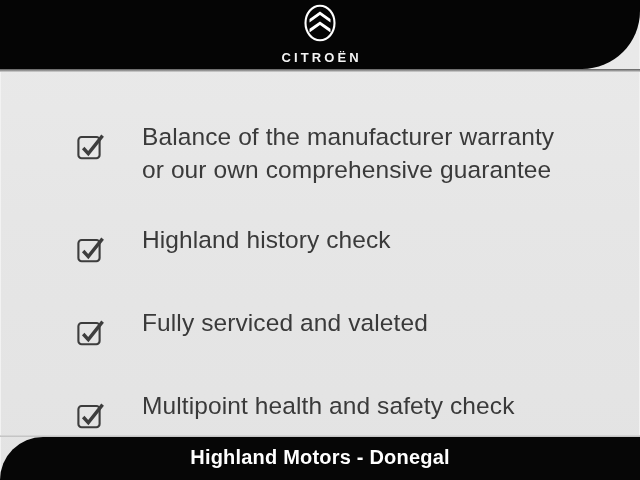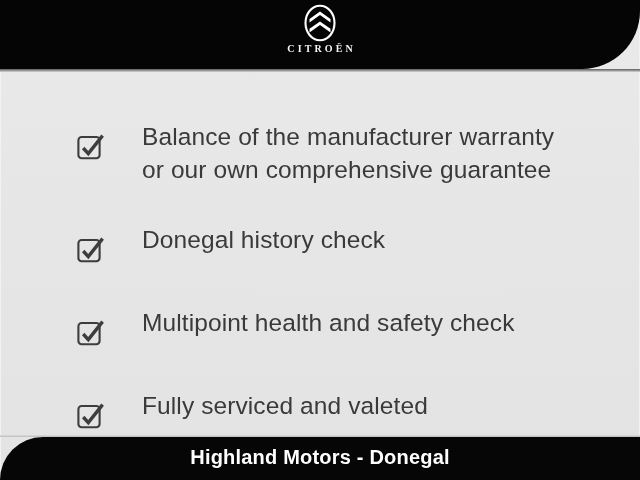--- a/index.html
+++ b/index.html
@@ -62,27 +62,27 @@
     display: flex;
     flex-direction: column;
     align-items: center;
   }
   .brand-emblem {
     display: block;
     width: 46px;
     height: 38px;
   }
   .brand-word {
-    margin-top: 1px;
+    margin-top: 8px;
     color: #f4f4f4;
-    font-size: 10px;
+    font-size: 13px;
     font-weight: 700;
     letter-spacing: 3.1px;
     text-indent: 3.1px;
-    font-family: Liberation Serif, serif;
+    font-family: Liberation Sans, sans-serif;
   }
 
   
   .list {
     position: absolute;
     left: 0;
     top: 88px;
     width: 640px;
     z-index: 1;
     margin-top: 32px;
@@ -183,41 +183,41 @@
 or our own comprehensive guarantee</span>
     </div>
 
     <div class="list-item">
       <span class="check-wrap">
         <svg class="check-icon" viewBox="0 0 30 30" xmlns="http://www.w3.org/2000/svg">
           <rect x="2.4" y="5.0" width="21.2" height="21.2" rx="3.2" ry="3.2" fill="none" stroke="#3d3d3d" stroke-width="2.1"></rect>
           <path d="M7.2 16.0 L12.3 21.6 L26.6 3.6" fill="none" stroke="#3d3d3d" stroke-width="3.4" stroke-linecap="butt" stroke-linejoin="miter"></path>
         </svg>
       </span>
-      <span class="item-text">Donegal history check</span>
+      <span class="item-text">Highland history check</span>
+    </div>
+
+    <div class="list-item">
+      <span class="check-wrap">
+        <svg class="check-icon" viewBox="0 0 30 30" xmlns="http://www.w3.org/2000/svg">
+          <rect x="2.4" y="5.0" width="21.2" height="21.2" rx="3.2" ry="3.2" fill="none" stroke="#3d3d3d" stroke-width="2.1"></rect>
+          <path d="M7.2 16.0 L12.3 21.6 L26.6 3.6" fill="none" stroke="#3d3d3d" stroke-width="3.4" stroke-linecap="butt" stroke-linejoin="miter"></path>
+        </svg>
+      </span>
+      <span class="item-text">Fully serviced and valeted</span>
     </div>
 
     <div class="list-item">
       <span class="check-wrap">
         <svg class="check-icon" viewBox="0 0 30 30" xmlns="http://www.w3.org/2000/svg">
           <rect x="2.4" y="5.0" width="21.2" height="21.2" rx="3.2" ry="3.2" fill="none" stroke="#3d3d3d" stroke-width="2.1"></rect>
           <path d="M7.2 16.0 L12.3 21.6 L26.6 3.6" fill="none" stroke="#3d3d3d" stroke-width="3.4" stroke-linecap="butt" stroke-linejoin="miter"></path>
         </svg>
       </span>
       <span class="item-text">Multipoint health and safety check</span>
-    </div>
-
-    <div class="list-item">
-      <span class="check-wrap">
-        <svg class="check-icon" viewBox="0 0 30 30" xmlns="http://www.w3.org/2000/svg">
-          <rect x="2.4" y="5.0" width="21.2" height="21.2" rx="3.2" ry="3.2" fill="none" stroke="#3d3d3d" stroke-width="2.1"></rect>
-          <path d="M7.2 16.0 L12.3 21.6 L26.6 3.6" fill="none" stroke="#3d3d3d" stroke-width="3.4" stroke-linecap="butt" stroke-linejoin="miter"></path>
-        </svg>
-      </span>
-      <span class="item-text">Fully serviced and valeted</span>
     </div>
 
   </div>
 
   <div class="footer-shade"></div>
   <div class="footer">
     <div class="footer-title">Highland Motors - Donegal</div>
   </div>
 
 </div>

